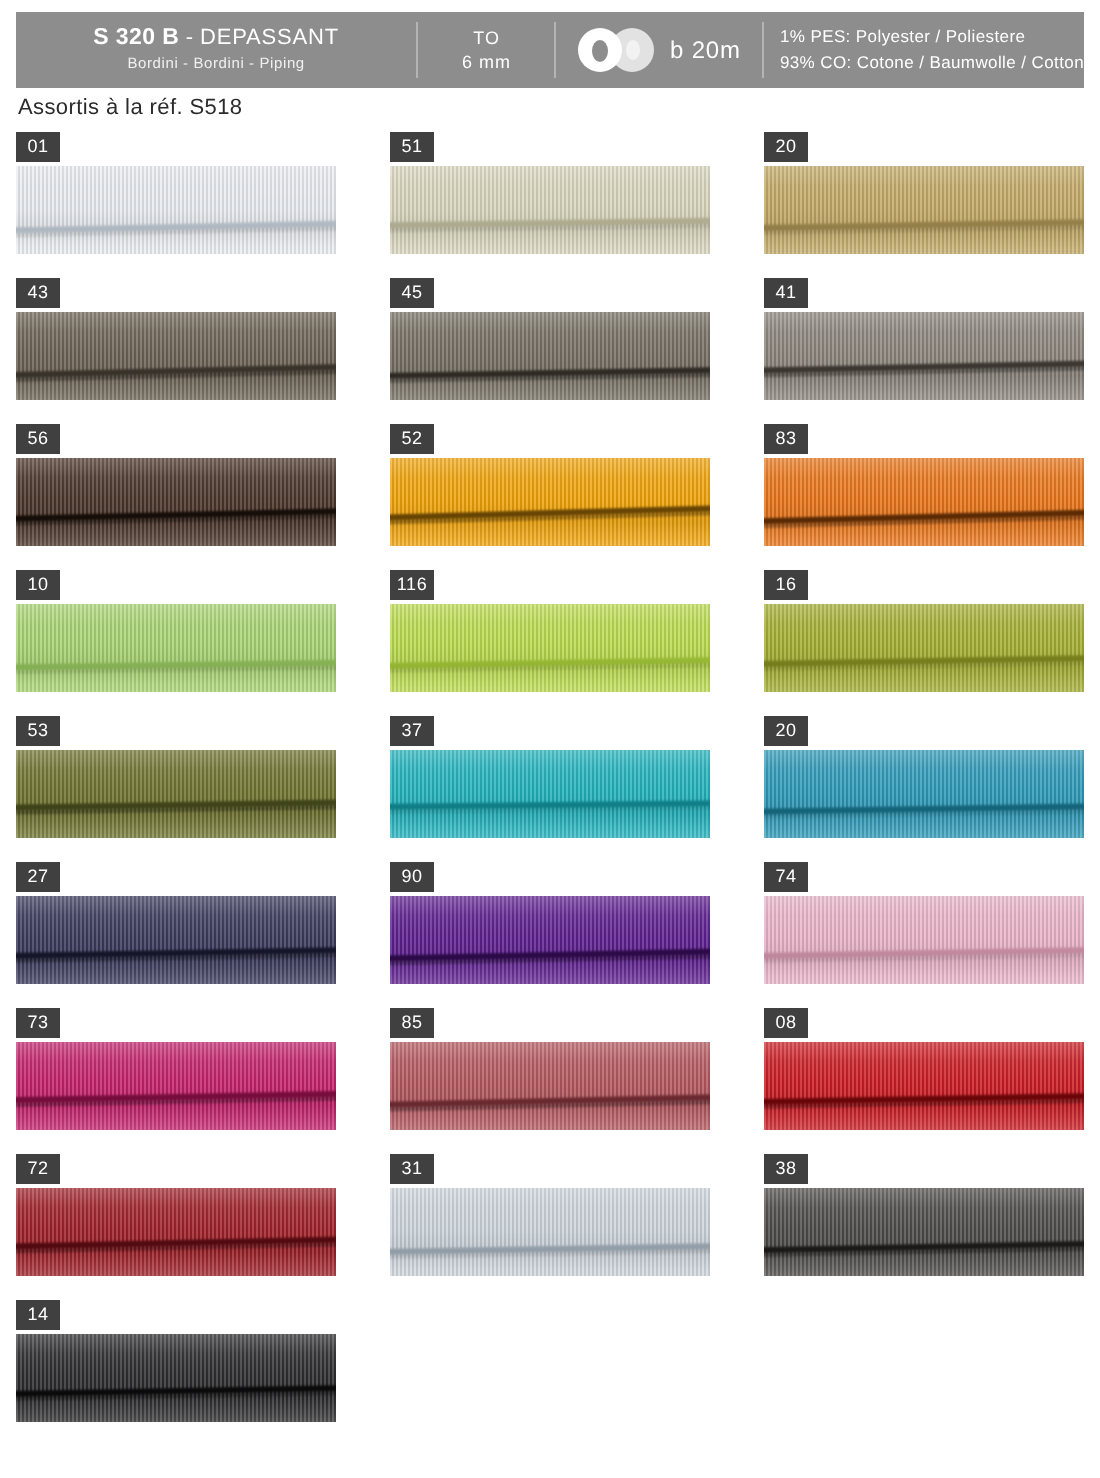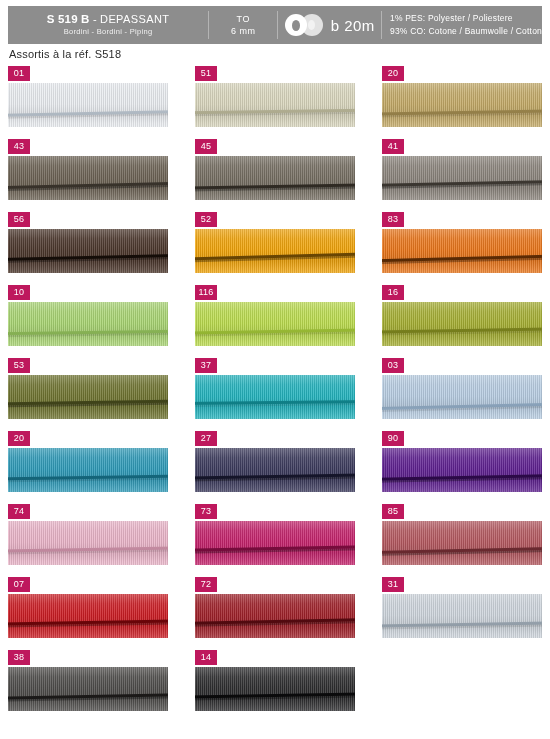--- a/index.html
+++ b/index.html
@@ -98,21 +98,21 @@
   .spool.a { left: 0; z-index: 2; }
   .spool.b { left: 16px; z-index: 1; background: #e2e2e2; }
   .spool-hole {
     width: 8px;
     height: 11px;
     border-radius: 50%;
     background: #8d8d8d;
   }
   .spool.b .spool-hole { background: #f2f2f2; width: 7px; height: 10px; }
   .length-txt {
-    font-size: 15px;
+    font-size: 12px;
     letter-spacing: .4px;
     white-space: nowrap;
   }
 
   
   .hdr-comp {
     flex: 1;
     padding-left: 8px;
     justify-content: center;
   }
@@ -142,21 +142,21 @@
     display: grid;
     grid-template-columns: repeat(3, 160px);
     column-gap: 27px;
     row-gap: 12px;
   }
   .cell { width: 160px; }
 
   .tag {
     width: 22px;
     height: 15px;
-    background: #be185d;
+    background: #404040;
     color: #ffffff;
     font-size: 9px;
     line-height: 15px;
     text-align: center;
     letter-spacing: .3px;
     margin-bottom: 2px;
   }
 
   .swatch {
     position: relative;
@@ -204,21 +204,21 @@
   .swatch.light .cord { background: rgba(0,0,0,0.16); }
   .swatch.light .cord.soft { background: rgba(0,0,0,0.09); }
 </style>
 </head>
 <body>
 
 <div class="header-bar">
 
   <div class="hdr-cell hdr-ref">
     <div class="ref-line1">
-      <span class="ref-code">S 519 B</span>
+      <span class="ref-code">S 320 B</span>
       <span class="ref-dash">-</span>
       <span class="ref-name">DEPASSANT</span>
     </div>
     <div class="ref-line2">Bordini - Bordini - Piping</div>
   </div>
 
   <div class="hdr-sep"></div>
 
   <div class="hdr-cell hdr-size">
     <div class="size-l1">TO</div>
@@ -371,29 +371,20 @@
     <div class="cell">
       <div class="tag">37</div>
       <div class="swatch light" style="background: rgb(35, 179, 189);">
         <div class="weave"></div>
         <div class="cord" style="top: 58%; transform: rotate(-0.6deg); background: rgb(16, 131, 139);"></div>
         <div class="cord soft" style="top: 65%; transform: rotate(-0.6deg);"></div>
         <div class="sheen"></div>
       </div>
     </div>
     <div class="cell">
-      <div class="tag">03</div>
-      <div class="swatch light" style="background: rgb(184, 205, 226);">
-        <div class="weave"></div>
-        <div class="cord" style="top: 68%; transform: rotate(-1.4deg); background: rgb(143, 169, 194);"></div>
-        <div class="cord soft" style="top: 75%; transform: rotate(-1.4deg);"></div>
-        <div class="sheen"></div>
-      </div>
-    </div>
-    <div class="cell">
       <div class="tag">20</div>
       <div class="swatch light" style="background: rgb(46, 154, 184);">
         <div class="weave"></div>
         <div class="cord" style="top: 64%; transform: rotate(-0.9deg); background: rgb(21, 105, 127);"></div>
         <div class="cord soft" style="top: 71%; transform: rotate(-0.9deg);"></div>
         <div class="sheen"></div>
       </div>
     </div>
     <div class="cell">
       <div class="tag">27</div>
@@ -434,21 +425,21 @@
     <div class="cell">
       <div class="tag">85</div>
       <div class="swatch" style="background: rgb(180, 88, 95);">
         <div class="weave"></div>
         <div class="cord" style="top: 63%; transform: rotate(-1.3deg); background: rgb(110, 43, 49);"></div>
         <div class="cord soft" style="top: 70%; transform: rotate(-1.3deg);"></div>
         <div class="sheen"></div>
       </div>
     </div>
     <div class="cell">
-      <div class="tag">07</div>
+      <div class="tag">08</div>
       <div class="swatch" style="background: rgb(203, 28, 35);">
         <div class="weave"></div>
         <div class="cord" style="top: 61%; transform: rotate(-1deg); background: rgb(109, 5, 9);"></div>
         <div class="cord soft" style="top: 68%; transform: rotate(-1deg);"></div>
         <div class="sheen"></div>
       </div>
     </div>
     <div class="cell">
       <div class="tag">72</div>
       <div class="swatch" style="background: rgb(159, 32, 41);">

